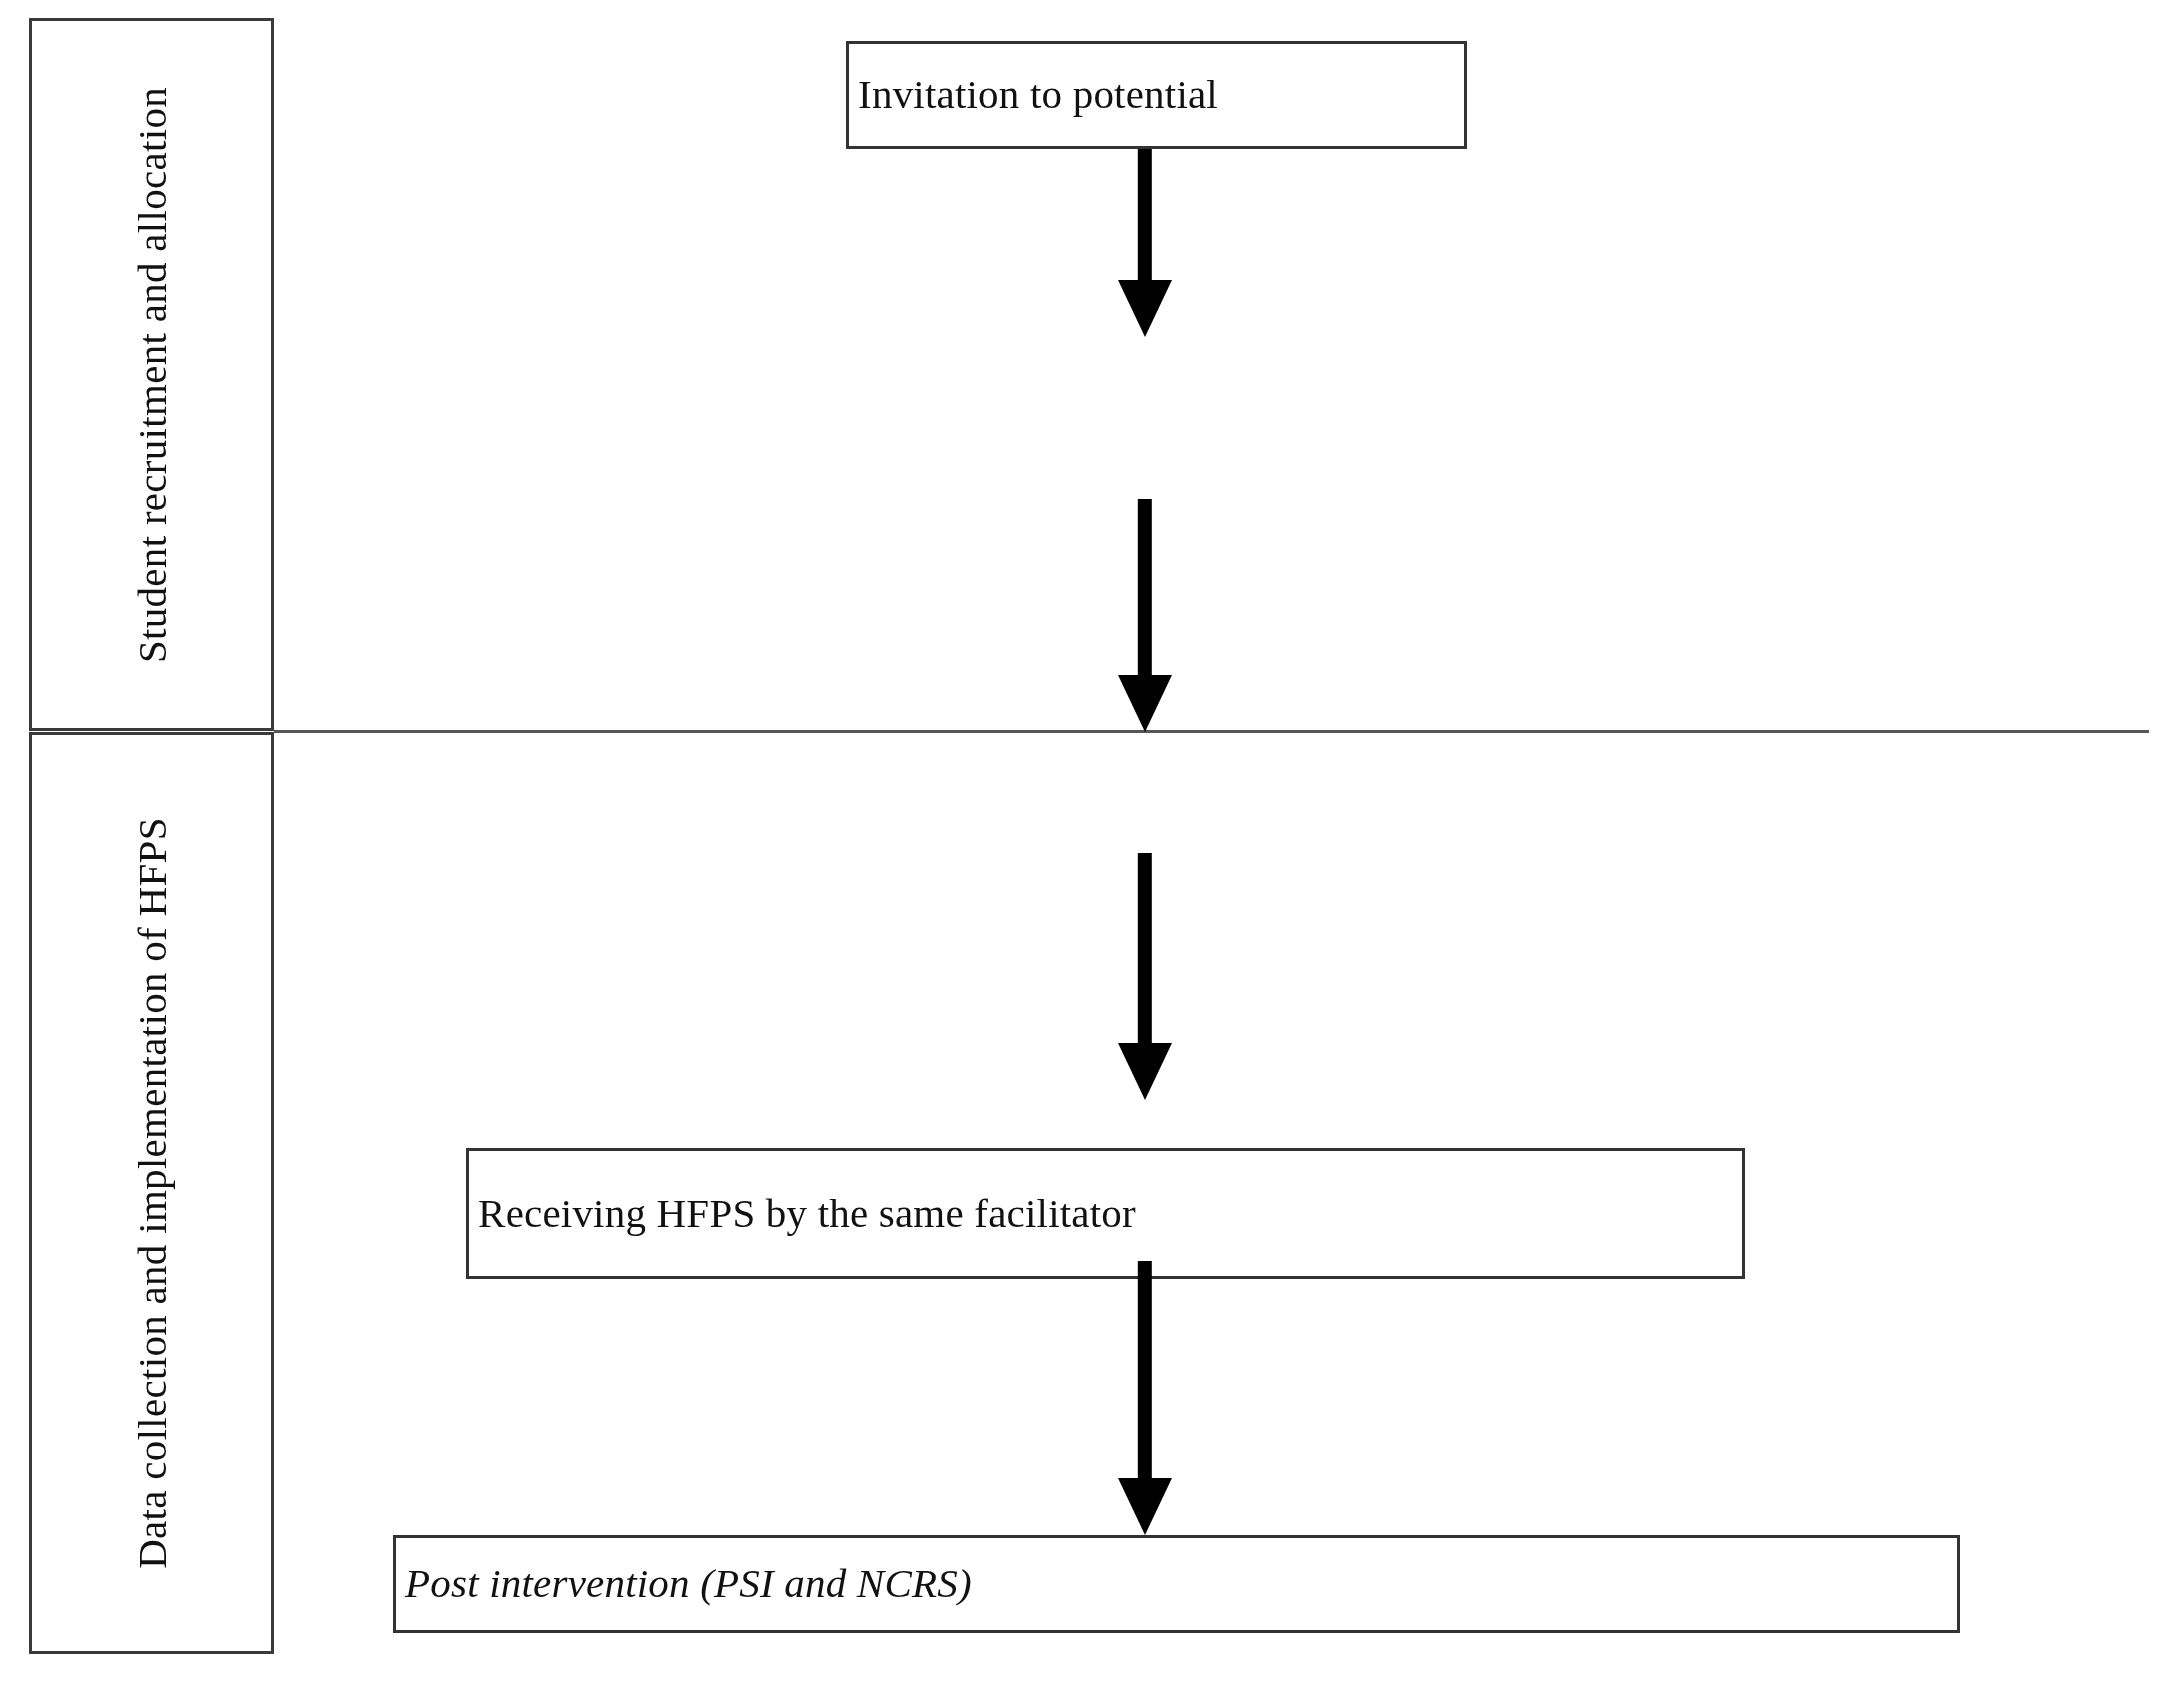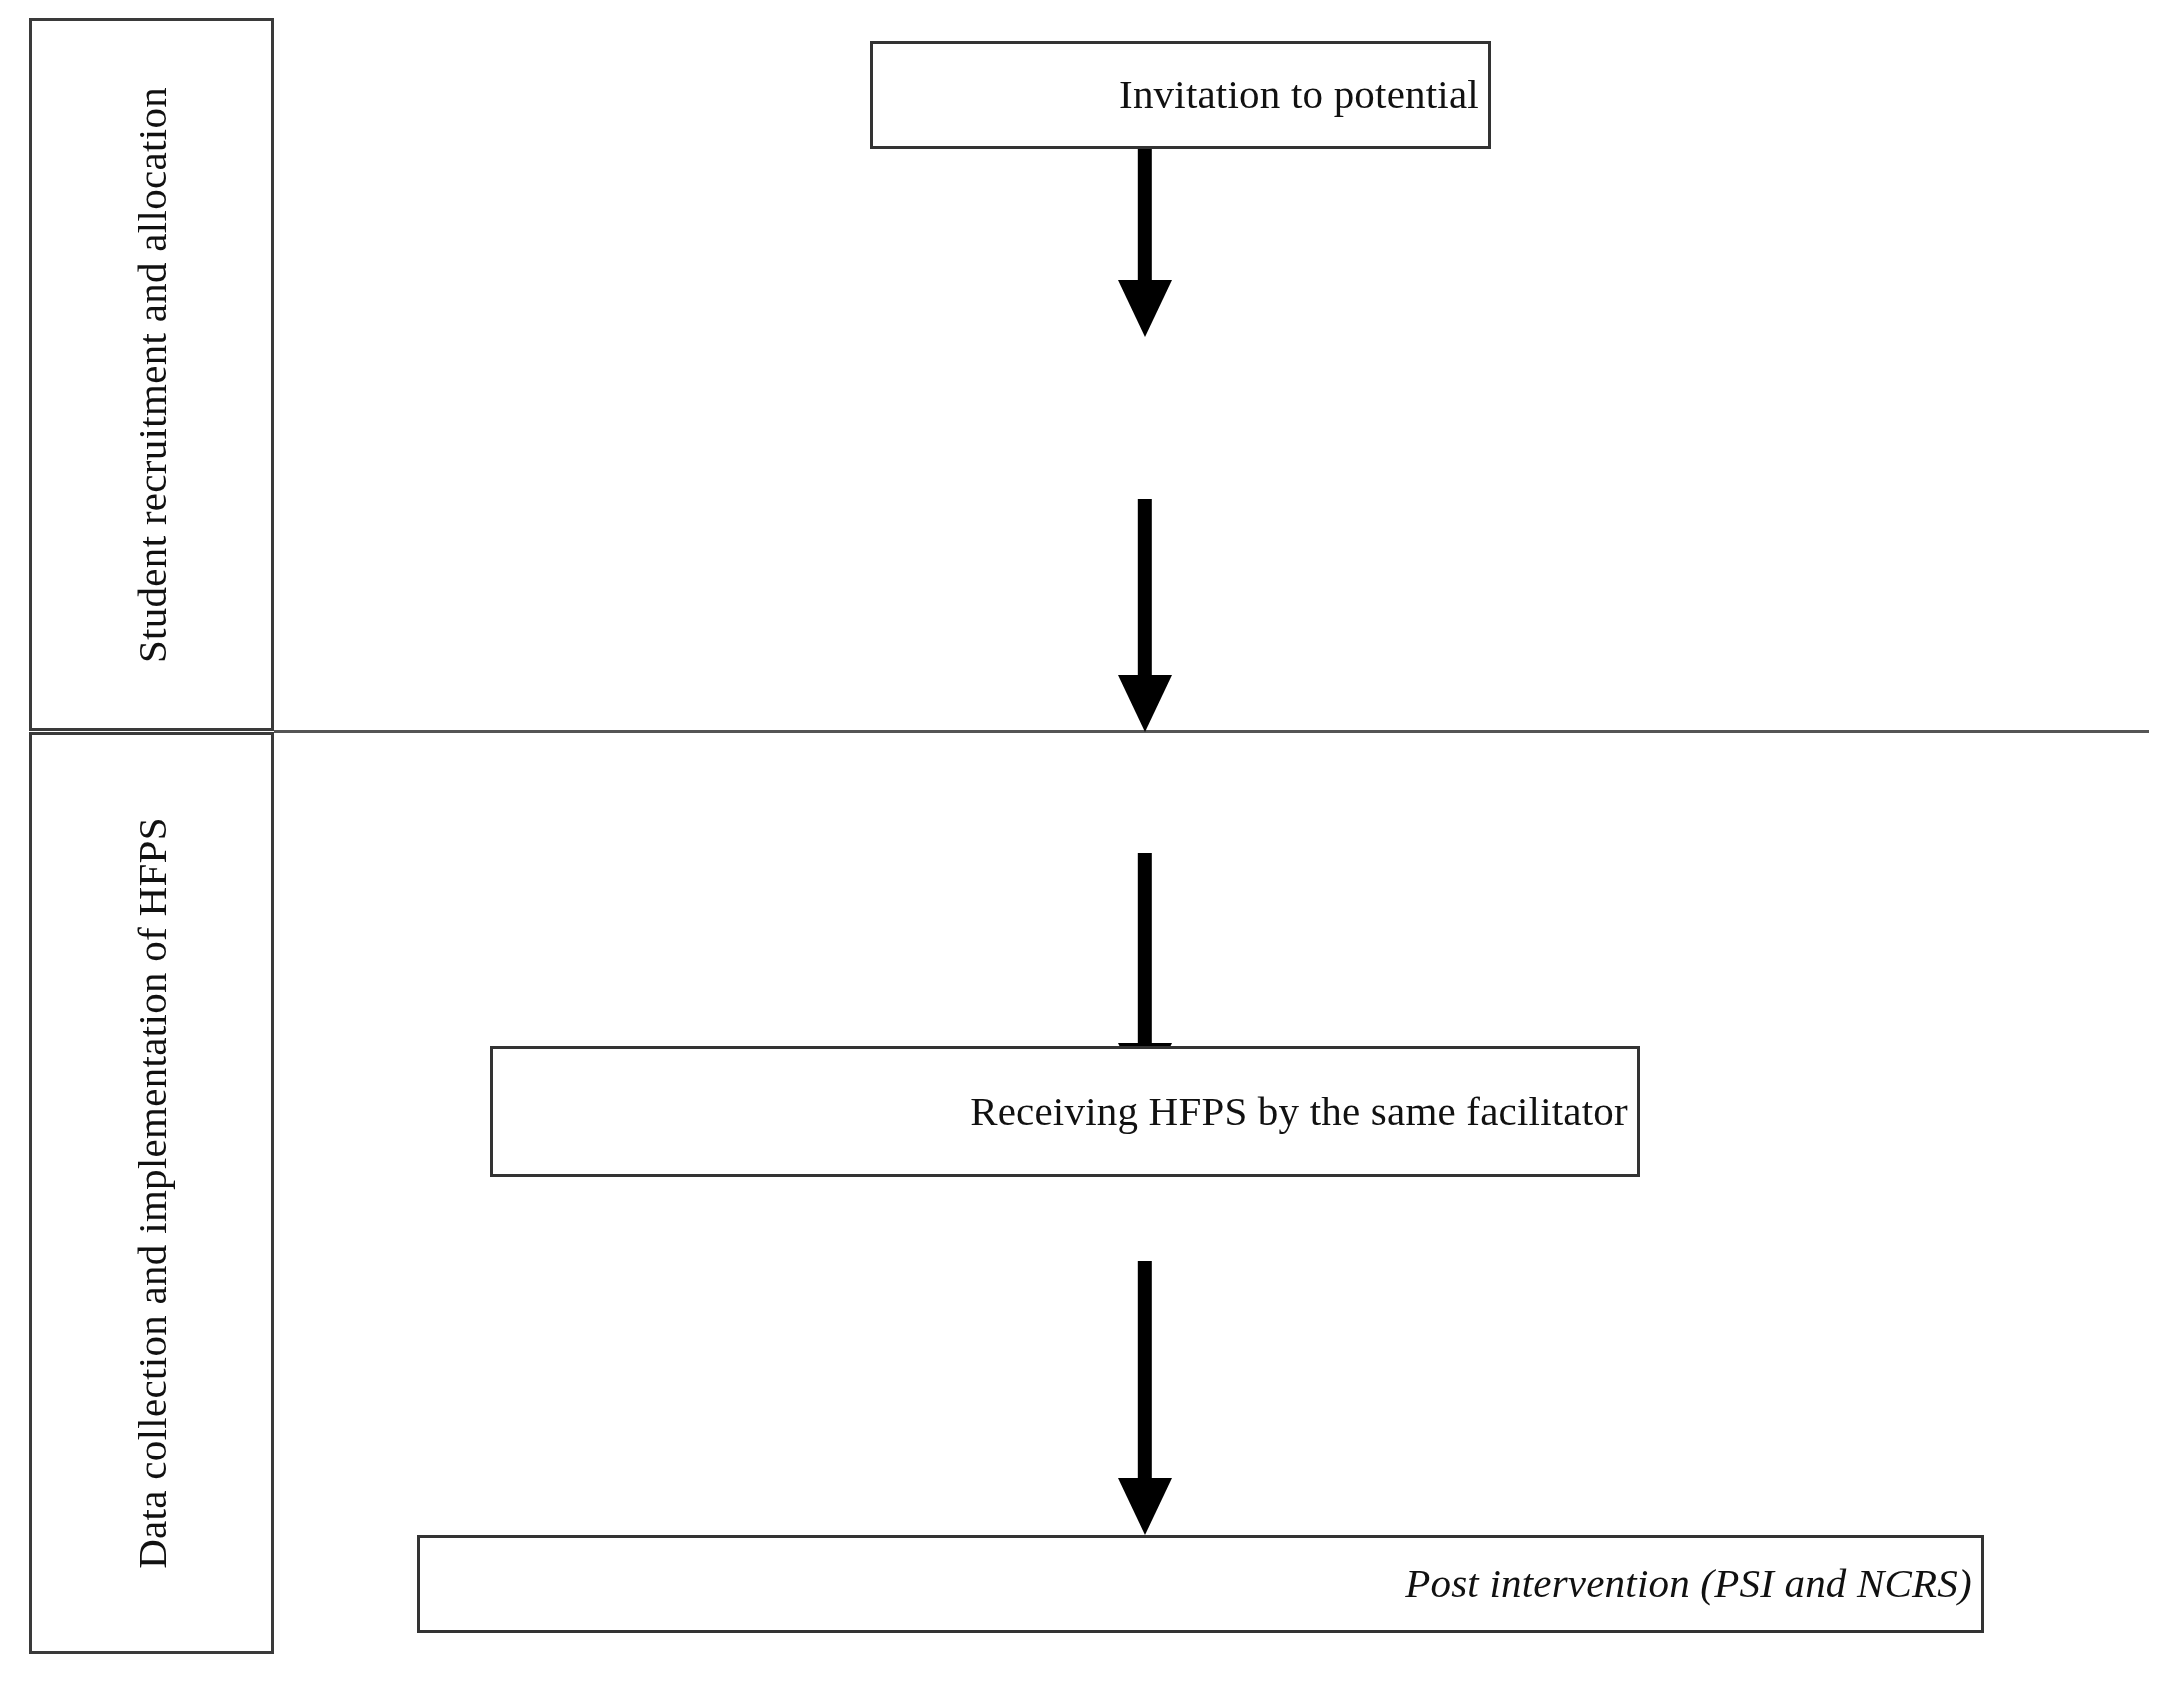--- a/index.html
+++ b/index.html
@@ -44,22 +44,21 @@
   }
 
   
   .proc-box {
     position: absolute;
     box-sizing: border-box;
     border: 3.3px solid #333333;
     background: #ffffff;
     display: flex;
     align-items: center;
-    justify-content: flex-end;
-    margin-left: 24px;
+    justify-content: flex-start;
   }
   .proc-label {
     font-size: 41px;
     line-height: 1.2;
     color: #111111;
     text-align: center;
     white-space: nowrap;
     letter-spacing: 0.2px;
     padding: 0 9.1px;
   }
@@ -116,21 +115,21 @@
     <div class="arrow-shaft" style="width:14.4px; height:183px;"></div>
     <div class="arrow-head"></div>
   </div>
 
 
   <div class="arrow" style="left:1117px; top:853px; width:55px; height:247px;">
     <div class="arrow-shaft" style="width:14.4px; height:196px;"></div>
     <div class="arrow-head"></div>
   </div>
 
-  <div class="proc-box" style="left:466px; top:1046px; width:1150px; height:131px;">
+  <div class="proc-box" style="left:466px; top:1148px; width:1279px; height:131px;">
     <span class="proc-label">Receiving HFPS by the same facilitator</span>
   </div>
 
   <div class="arrow" style="left:1117px; top:1261px; width:55px; height:274px;">
     <div class="arrow-shaft" style="width:14.4px; height:225px;"></div>
     <div class="arrow-head"></div>
   </div>
 
   <div class="proc-box" style="left:393px; top:1535px; width:1567px; height:98px;font-style:italic;">
     <span class="proc-label">Post intervention (PSI and NCRS)</span>

